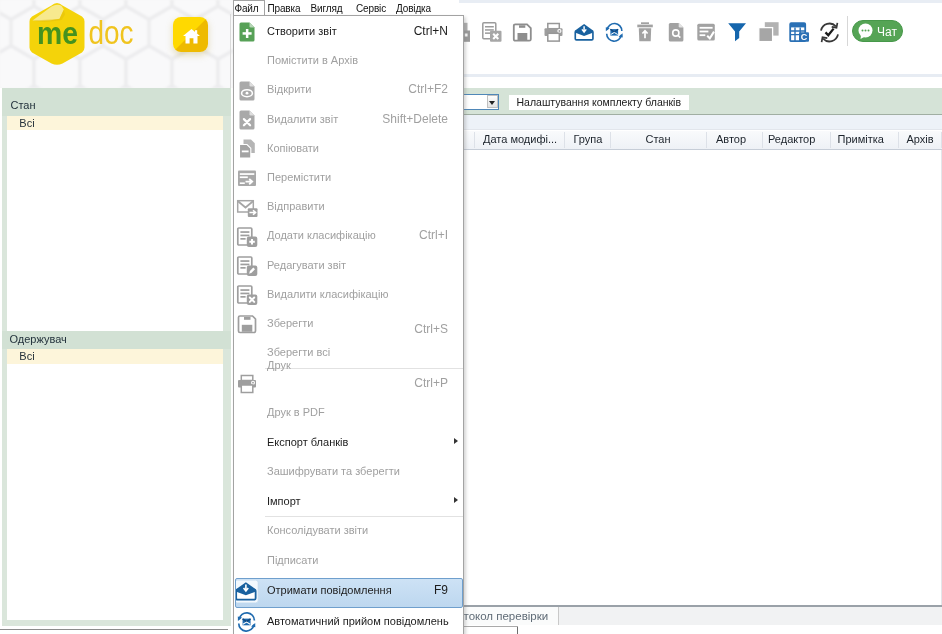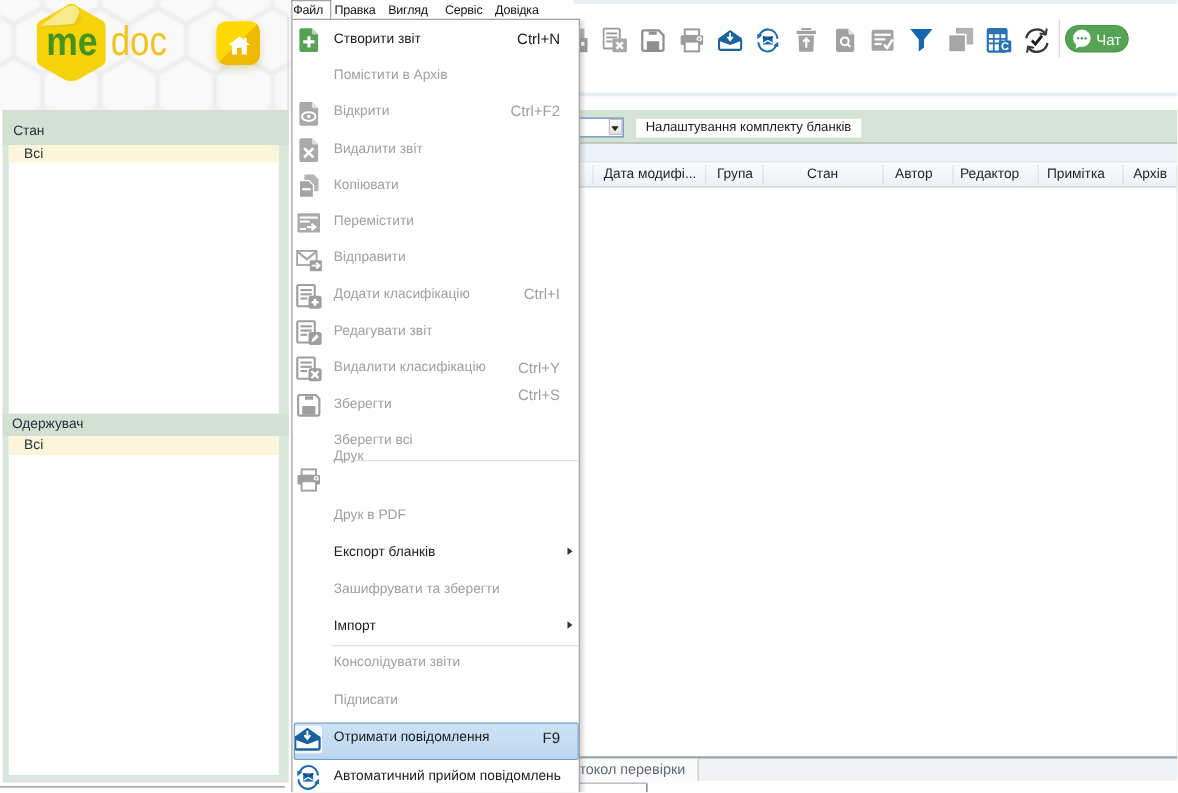--- a/index.html
+++ b/index.html
@@ -218,20 +218,21 @@
     <div class="mi dis" style="top:54.2px;">Помістити в Архів</div>
     <div class="mi dis" style="top:83.4px;">Відкрити</div>
     <div class="sc dis" style="top:83.4px;left:233px;width:215px;">Ctrl+F2</div>
     <svg class="abs" style="left:236.0px;top:79.8px;" width="23" height="23" viewBox="0 0 23 23">
       <path d="M3.5 3 Q3.5 1.5 5 1.5 L13.5 1.5 L18.5 6.5 L18.5 19 Q18.5 20.5 17 20.5 L5 20.5 Q3.5 20.5 3.5 19 Z" fill="#a9a9a9"></path>
       <path d="M13.5 1.5 L18.5 6.5 L14.8 6.5 Q13.5 6.5 13.5 5.2 Z" fill="#dedede"></path>
       <ellipse cx="11" cy="13.2" rx="5.4" ry="3.5" fill="none" stroke="#fff" stroke-width="1.6"></ellipse>
       <circle cx="11" cy="13.2" r="1.4" fill="#fff"></circle>
     </svg>
     <div class="mi dis" style="top:112.6px;">Видалити звіт</div>
+    <div class="sc dis" style="top:112.6px;left:233px;width:215px;">Shift+Delete</div>
     <svg class="abs" style="left:236.0px;top:109.0px;" width="23" height="23" viewBox="0 0 23 23">
       <path d="M3.5 3 Q3.5 1.5 5 1.5 L13.5 1.5 L18.5 6.5 L18.5 19 Q18.5 20.5 17 20.5 L5 20.5 Q3.5 20.5 3.5 19 Z" fill="#a9a9a9"></path>
       <path d="M13.5 1.5 L18.5 6.5 L14.8 6.5 Q13.5 6.5 13.5 5.2 Z" fill="#dedede"></path>
       <path d="M7.9 10.1 L14.1 16.3 M14.1 10.1 L7.9 16.3" stroke="#fff" stroke-width="2.2" stroke-linecap="round"></path>
     </svg>
     <div class="mi dis" style="top:141.8px;">Копіювати</div>
     <svg class="abs" style="left:236.0px;top:138.2px;" width="23" height="23" viewBox="0 0 23 23">
       <path d="M7.5 1.5 L15 1.5 L18.8 5.3 L18.8 15 L7.5 15 Z" fill="#b5b5b5"></path>
       <path d="M3.5 6.5 L11 6.5 L14.8 10.3 L14.8 20 L3.5 20 Z" fill="#a3a3a3" stroke="#fff" stroke-width="1.1"></path>
       <rect x="5.8" y="12.5" width="6.8" height="1.8" fill="#fff"></rect>
@@ -264,38 +265,38 @@
     <div class="mi dis" style="top:258.6px;">Редагувати звіт</div>
     <svg class="abs" style="left:236.0px;top:255.0px;" width="23" height="23" viewBox="0 0 23 23">
       <rect x="1.8" y="2" width="14" height="17" rx="1" fill="#fff" stroke="#9e9e9e" stroke-width="1.7"></rect>
       <rect x="4.4" y="5.2" width="9" height="1.7" fill="#9e9e9e"></rect>
       <rect x="4.4" y="8.6" width="9" height="1.7" fill="#9e9e9e"></rect>
       <rect x="4.4" y="12" width="5.2" height="1.7" fill="#9e9e9e"></rect>
       <rect x="10.8" y="10.5" width="10.5" height="10.5" rx="2" fill="#9e9e9e"></rect>
       <path d="M13.2 18.7 L13.9 16 L17.3 12.6 L19 14.3 L15.6 17.7 Z" fill="#fff"></path>
     </svg>
     <div class="mi dis" style="top:287.8px;">Видалити класифікацію</div>
-    <div class="sc dis" style="top:287.8px;left:233px;width:215px;">Ctrl+Y</div>
     <svg class="abs" style="left:236.0px;top:284.2px;" width="23" height="23" viewBox="0 0 23 23">
       <rect x="1.8" y="2" width="14" height="17" rx="1" fill="#fff" stroke="#9e9e9e" stroke-width="1.7"></rect>
       <rect x="4.4" y="5.2" width="9" height="1.7" fill="#9e9e9e"></rect>
       <rect x="4.4" y="8.6" width="9" height="1.7" fill="#9e9e9e"></rect>
       <rect x="4.4" y="12" width="5.2" height="1.7" fill="#9e9e9e"></rect>
       <rect x="10.8" y="10.5" width="10.5" height="10.5" rx="2" fill="#9e9e9e"></rect>
       <path d="M13.8 13.5 L18.2 17.9 M18.2 13.5 L13.8 17.9" stroke="#fff" stroke-width="2" stroke-linecap="round"></path>
     </svg>
     <div class="mi dis" style="top:317.0px;">Зберегти</div>
-    <div class="sc dis" style="top:310px;left:233px;width:215px;">Ctrl+S</div>
+    <div class="sc dis" style="top:323px;left:233px;width:215px;">Ctrl+S</div>
     <svg class="abs" style="left:236.0px;top:313.4px;" width="23" height="23" viewBox="0 0 23 23">
       <path d="M2.5 4.5 Q2.5 3 4 3 L16.5 3 L19.5 6 L19.5 18 Q19.5 19.5 18 19.5 L4 19.5 Q2.5 19.5 2.5 18 Z" fill="#fff" stroke="#9e9e9e" stroke-width="1.7"></path>
       <rect x="8" y="4" width="6.5" height="2.8" fill="#9e9e9e"></rect>
       <rect x="5.8" y="11.8" width="10.5" height="7" fill="#9e9e9e"></rect>
     </svg>
     <div class="mi dis" style="top:346.2px;">Зберегти всі</div>
     <div class="mi dis" style="top:359px;">Друк</div>
+    <div class="sc dis" style="top:376.5px;left:233px;width:215px;">Ctrl+P</div>
     <svg class="abs" style="left:236.0px;top:372.9px;" width="23" height="23" viewBox="0 0 23 23">
       <rect x="5.3" y="2.5" width="11.5" height="5" fill="#fff" stroke="#9e9e9e" stroke-width="1.5"></rect>
       <rect x="2" y="7" width="18" height="7.5" rx="1" fill="#9e9e9e"></rect>
       <circle cx="17" cy="9.7" r="2" fill="#fff"></circle>
       <path d="M16.1 9.7 L17.9 9.7 M17 8.8 L17 10.6" stroke="#9e9e9e" stroke-width="0.9"></path>
       <rect x="5.3" y="12" width="11.5" height="7.5" fill="#fff" stroke="#9e9e9e" stroke-width="1.5"></rect>
     </svg>
     <div class="mi dis" style="top:406.0px;">Друк в PDF</div>
     <div class="mi" style="top:435.5px;">Експорт бланків</div>
     <div class="abs" style="left:454px;top:438.2px;width:0;height:0;border-top:3.8px solid transparent;border-bottom:3.8px solid transparent;border-left:4.5px solid #333;"></div>

